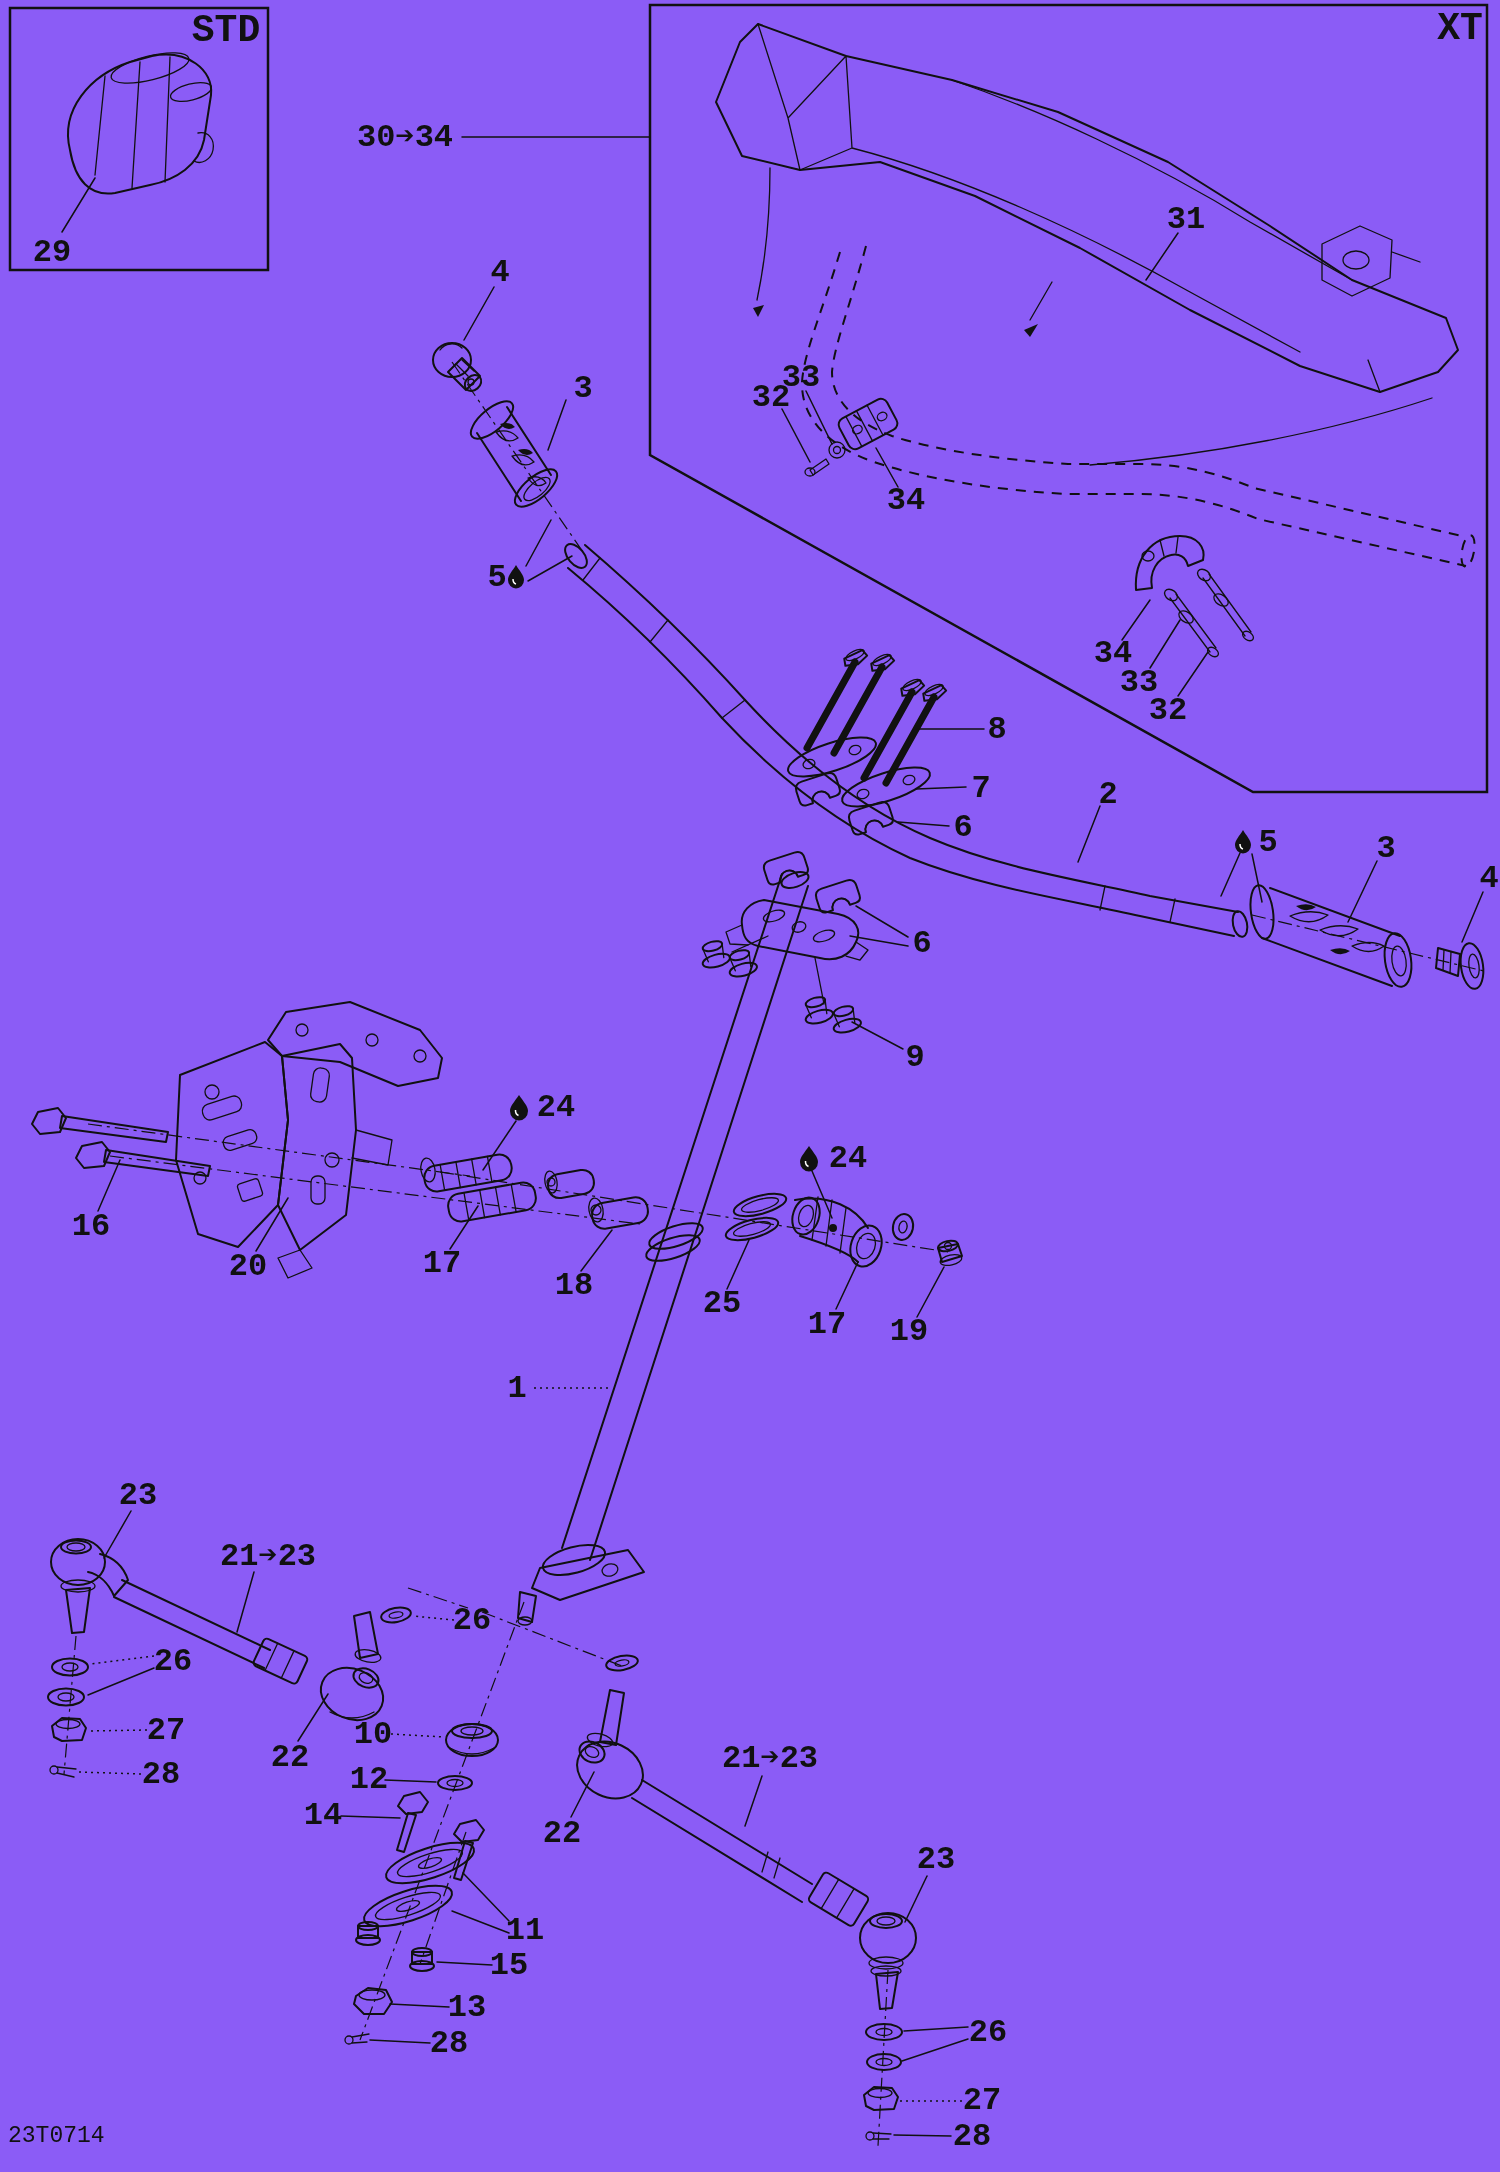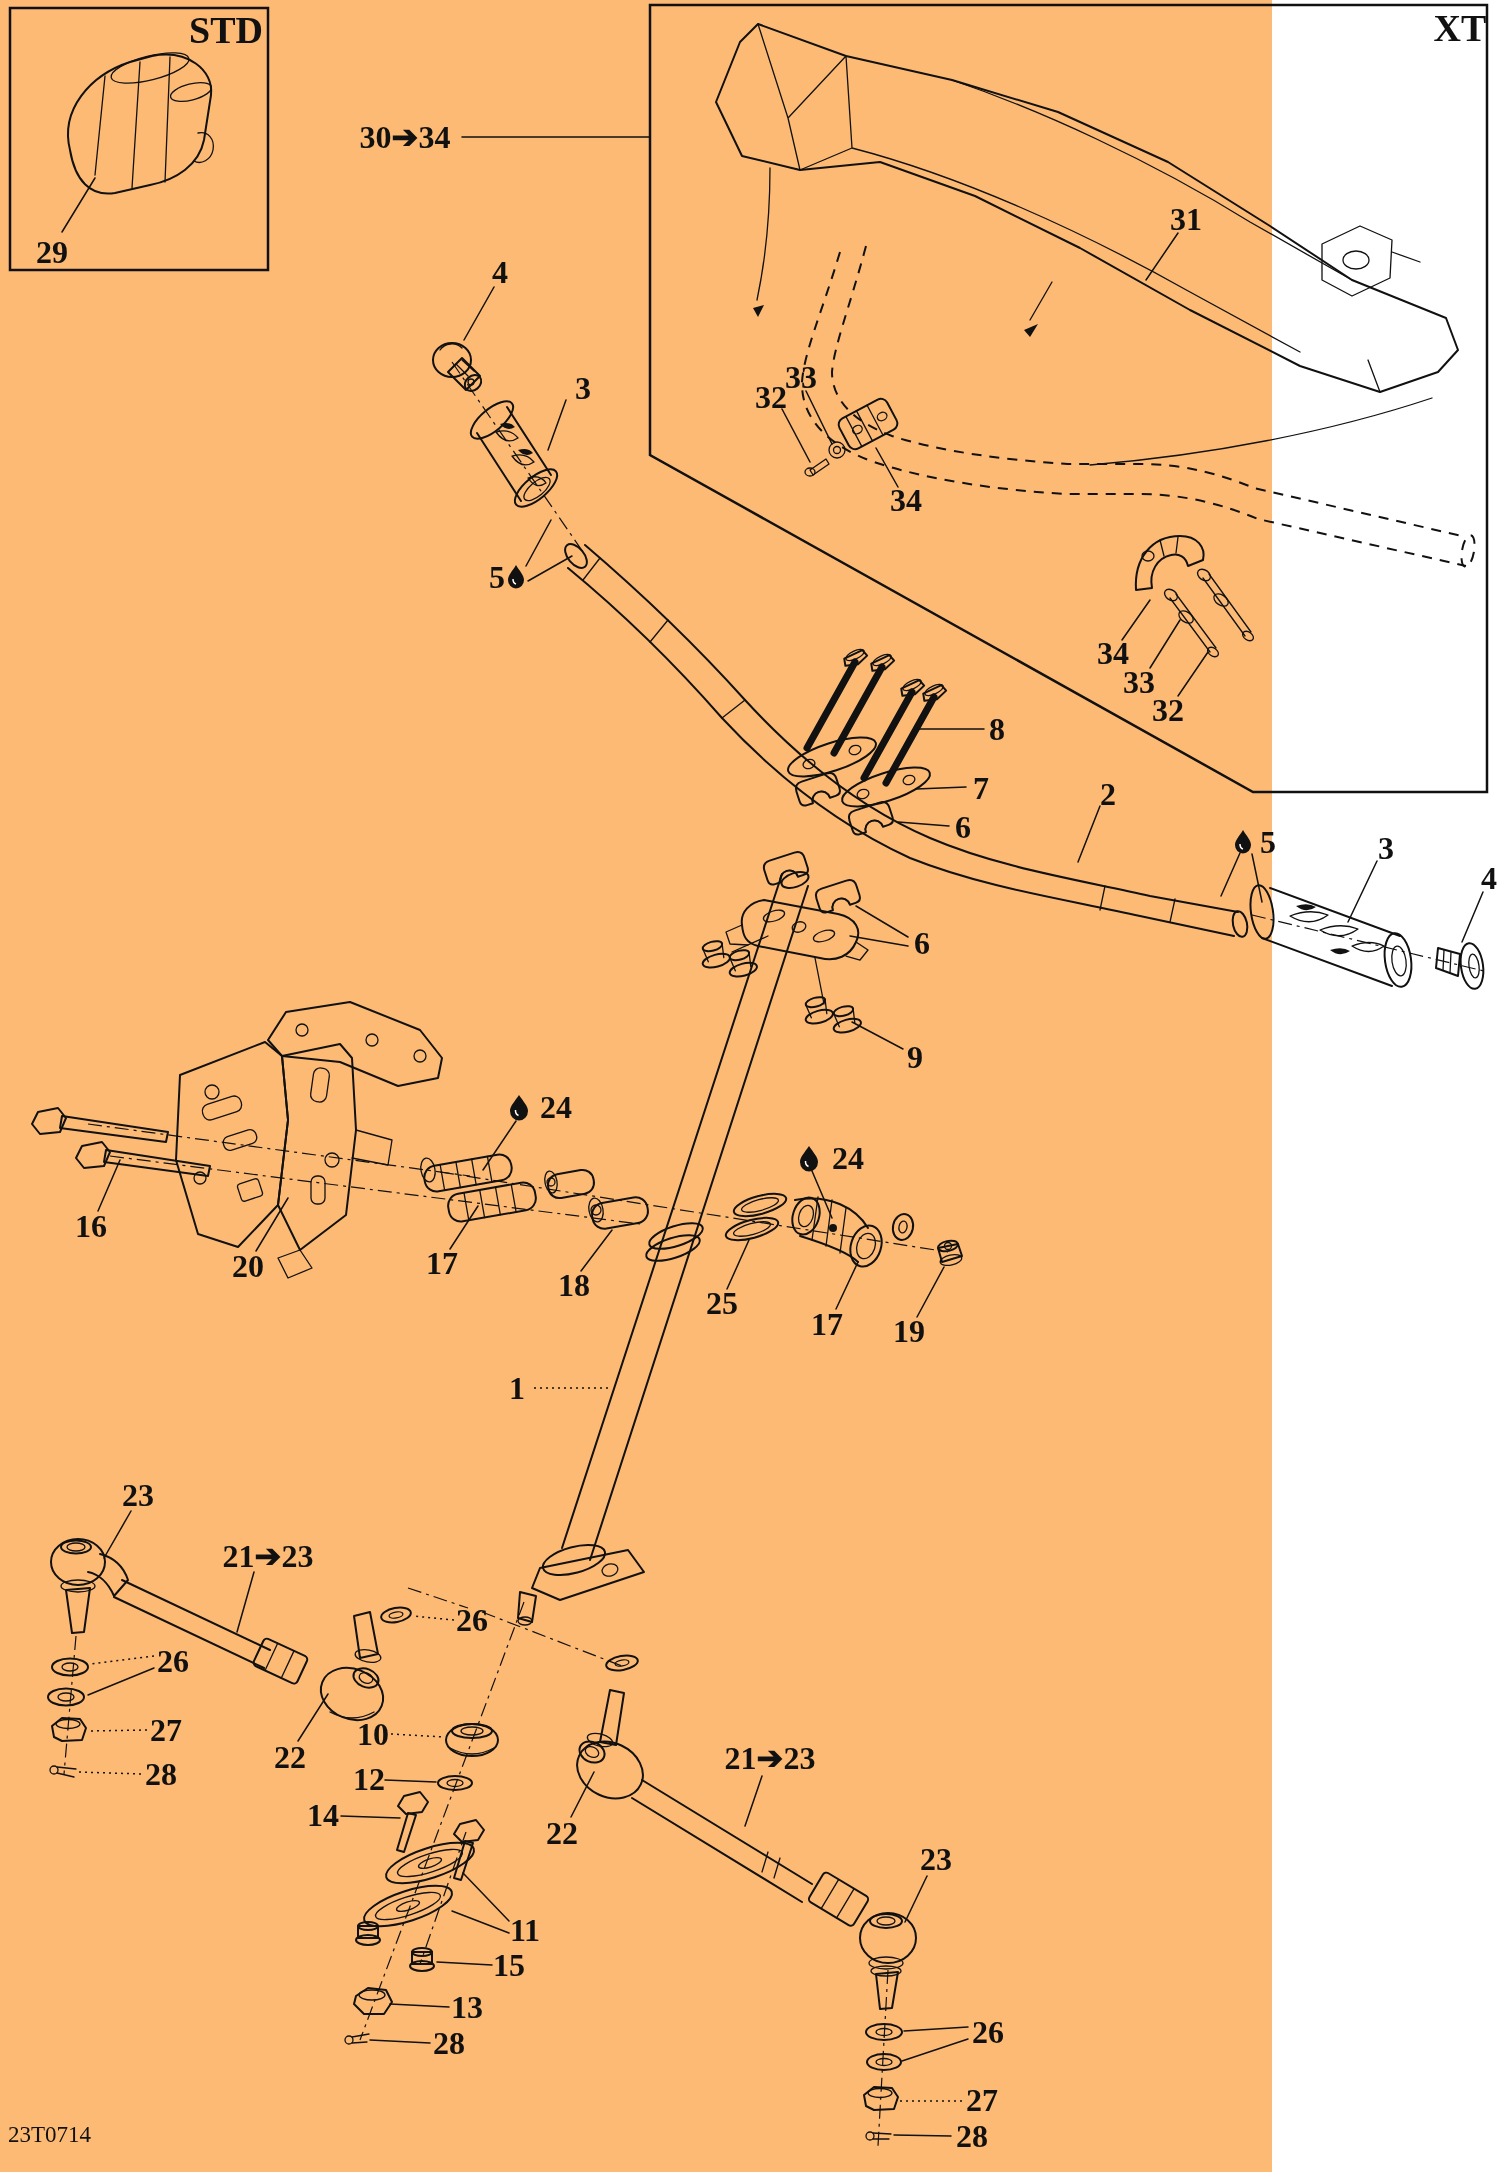--- a/index.html
+++ b/index.html
@@ -1,16 +1,16 @@
 <!DOCTYPE html>
 <html><head>
 <meta charset="utf-8">
 <style>
   html,body{margin:0;padding:0;background:#fff;}
-  .page{position:relative;width:1272px;height:2172px;background:#fdba74;font-family:Liberation Serif, serif;}
+  .page{position:relative;width:1500px;height:2172px;background:#8b5cf6;font-family:Liberation Mono, monospace;}
   svg{display:block}
   .ln{fill:none;stroke:#111;stroke-width:2;stroke-linejoin:round;stroke-linecap:round}
   .thin{fill:none;stroke:#111;stroke-width:1.3;stroke-linejoin:round;stroke-linecap:round}
   .thick{fill:none;stroke:#111;stroke-width:7;stroke-linecap:round}
   .lead{fill:none;stroke:#111;stroke-width:1.5;stroke-linecap:round}
   .dot{fill:none;stroke:#111;stroke-width:1.5;stroke-dasharray:2 4}
   .dd{fill:none;stroke:#111;stroke-width:1.2;stroke-dasharray:14 5 3 5}
   .dash{fill:none;stroke:#111;stroke-width:2;stroke-dasharray:10 8}
   .fillb{fill:#111;stroke:none}
   .box{fill:none;stroke:#111;stroke-width:2.5}

